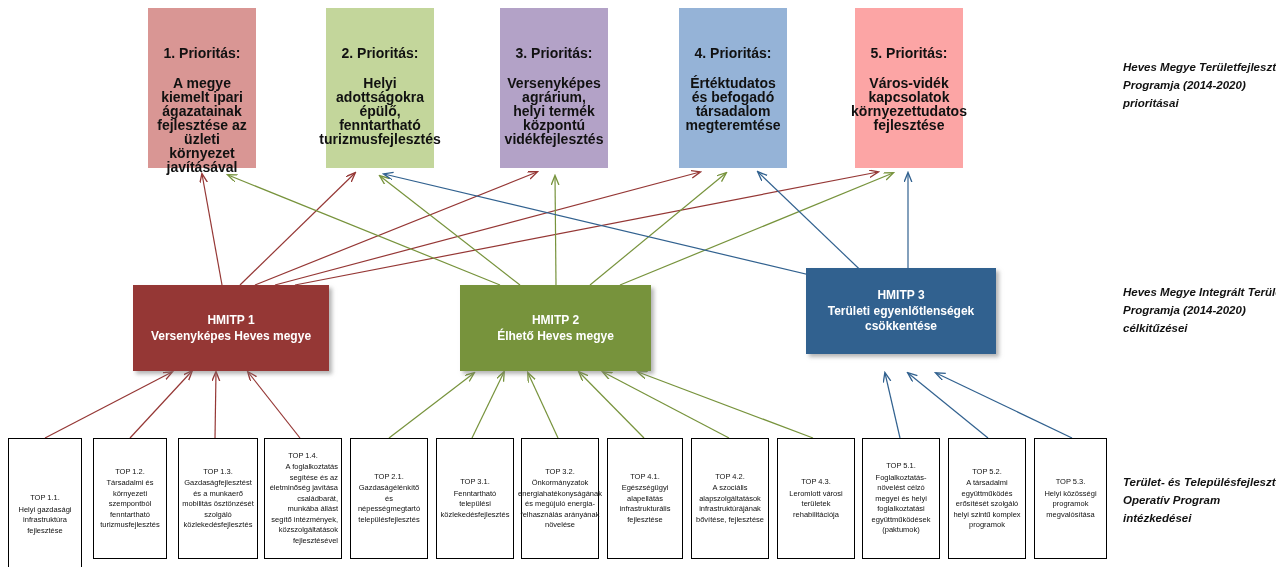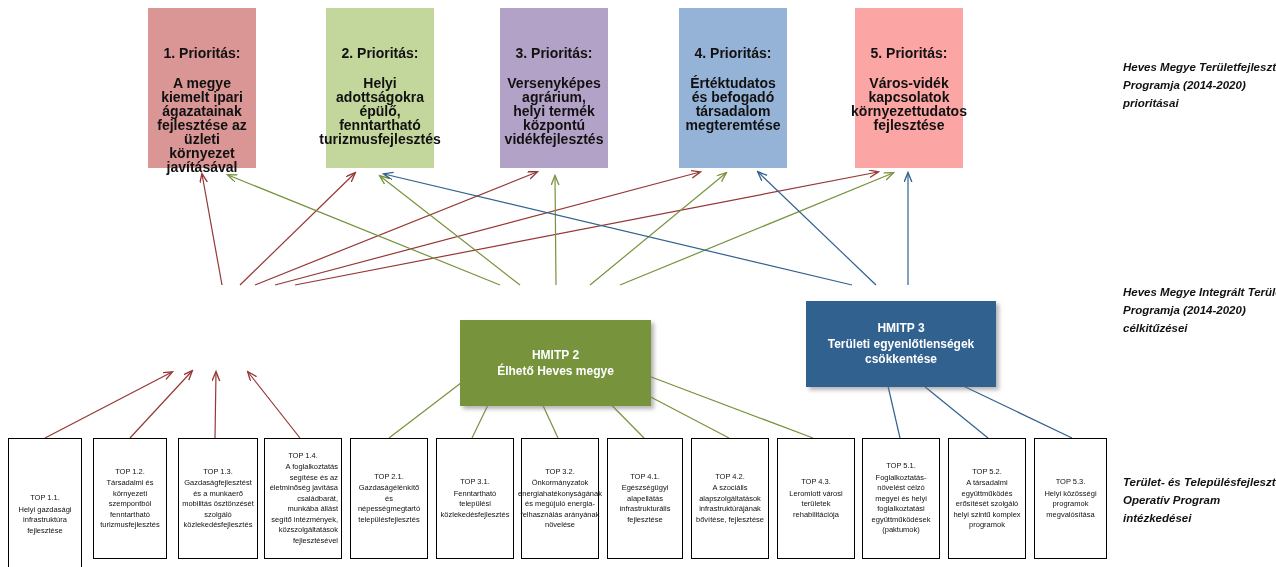--- a/index.html
+++ b/index.html
@@ -124,27 +124,31 @@
   <div class="prio" style="left:679px;top:8px;width:108px;height:160px;background:#95b3d7;">
     <div class="pnum">4. Prioritás:</div>
     <div class="pbody">Értéktudatos és befogadó társadalom megteremtése</div>
   </div>
 
   <div class="prio" style="left:855px;top:8px;width:108px;height:160px;background:#fca5a5;">
     <div class="pnum">5. Prioritás:</div>
     <div class="pbody">Város-vidék kapcsolatok környezettudatos fejlesztése</div>
   </div>
 
-
-  <div class="hmitp" style="left:460px;top:285px;width:191px;height:86px;background:#77933c;margin-top:35px;">
+  <div class="hmitp" style="left:133px;top:285px;width:196px;height:86px;background:#953735;">
+    <div class="hnum">HMITP 1</div>
+    <div>Versenyképes Heves megye</div>
+  </div>
+
+  <div class="hmitp" style="left:460px;top:285px;width:191px;height:86px;background:#77933c;">
     <div class="hnum">HMITP 2</div>
     <div>Élhető Heves megye</div>
   </div>
 
-  <div class="hmitp" style="left:806px;top:301px;width:190px;height:86px;background:#31618f;">
+  <div class="hmitp" style="left:806px;top:268px;width:190px;height:86px;background:#31618f;">
     <div class="hnum">HMITP 3</div>
     <div>Területi egyenlőtlenségek csökkentése</div>
   </div>
 
   <div class="topbox" style="left:8px;top:438px;width:74px;height:153px;">
     <div class="tnum">TOP 1.1.</div>
     <div>Helyi gazdasági infrastruktúra fejlesztése</div>
   </div>
 
   <div class="topbox" style="left:93px;top:438px;width:74px;height:121px;">

